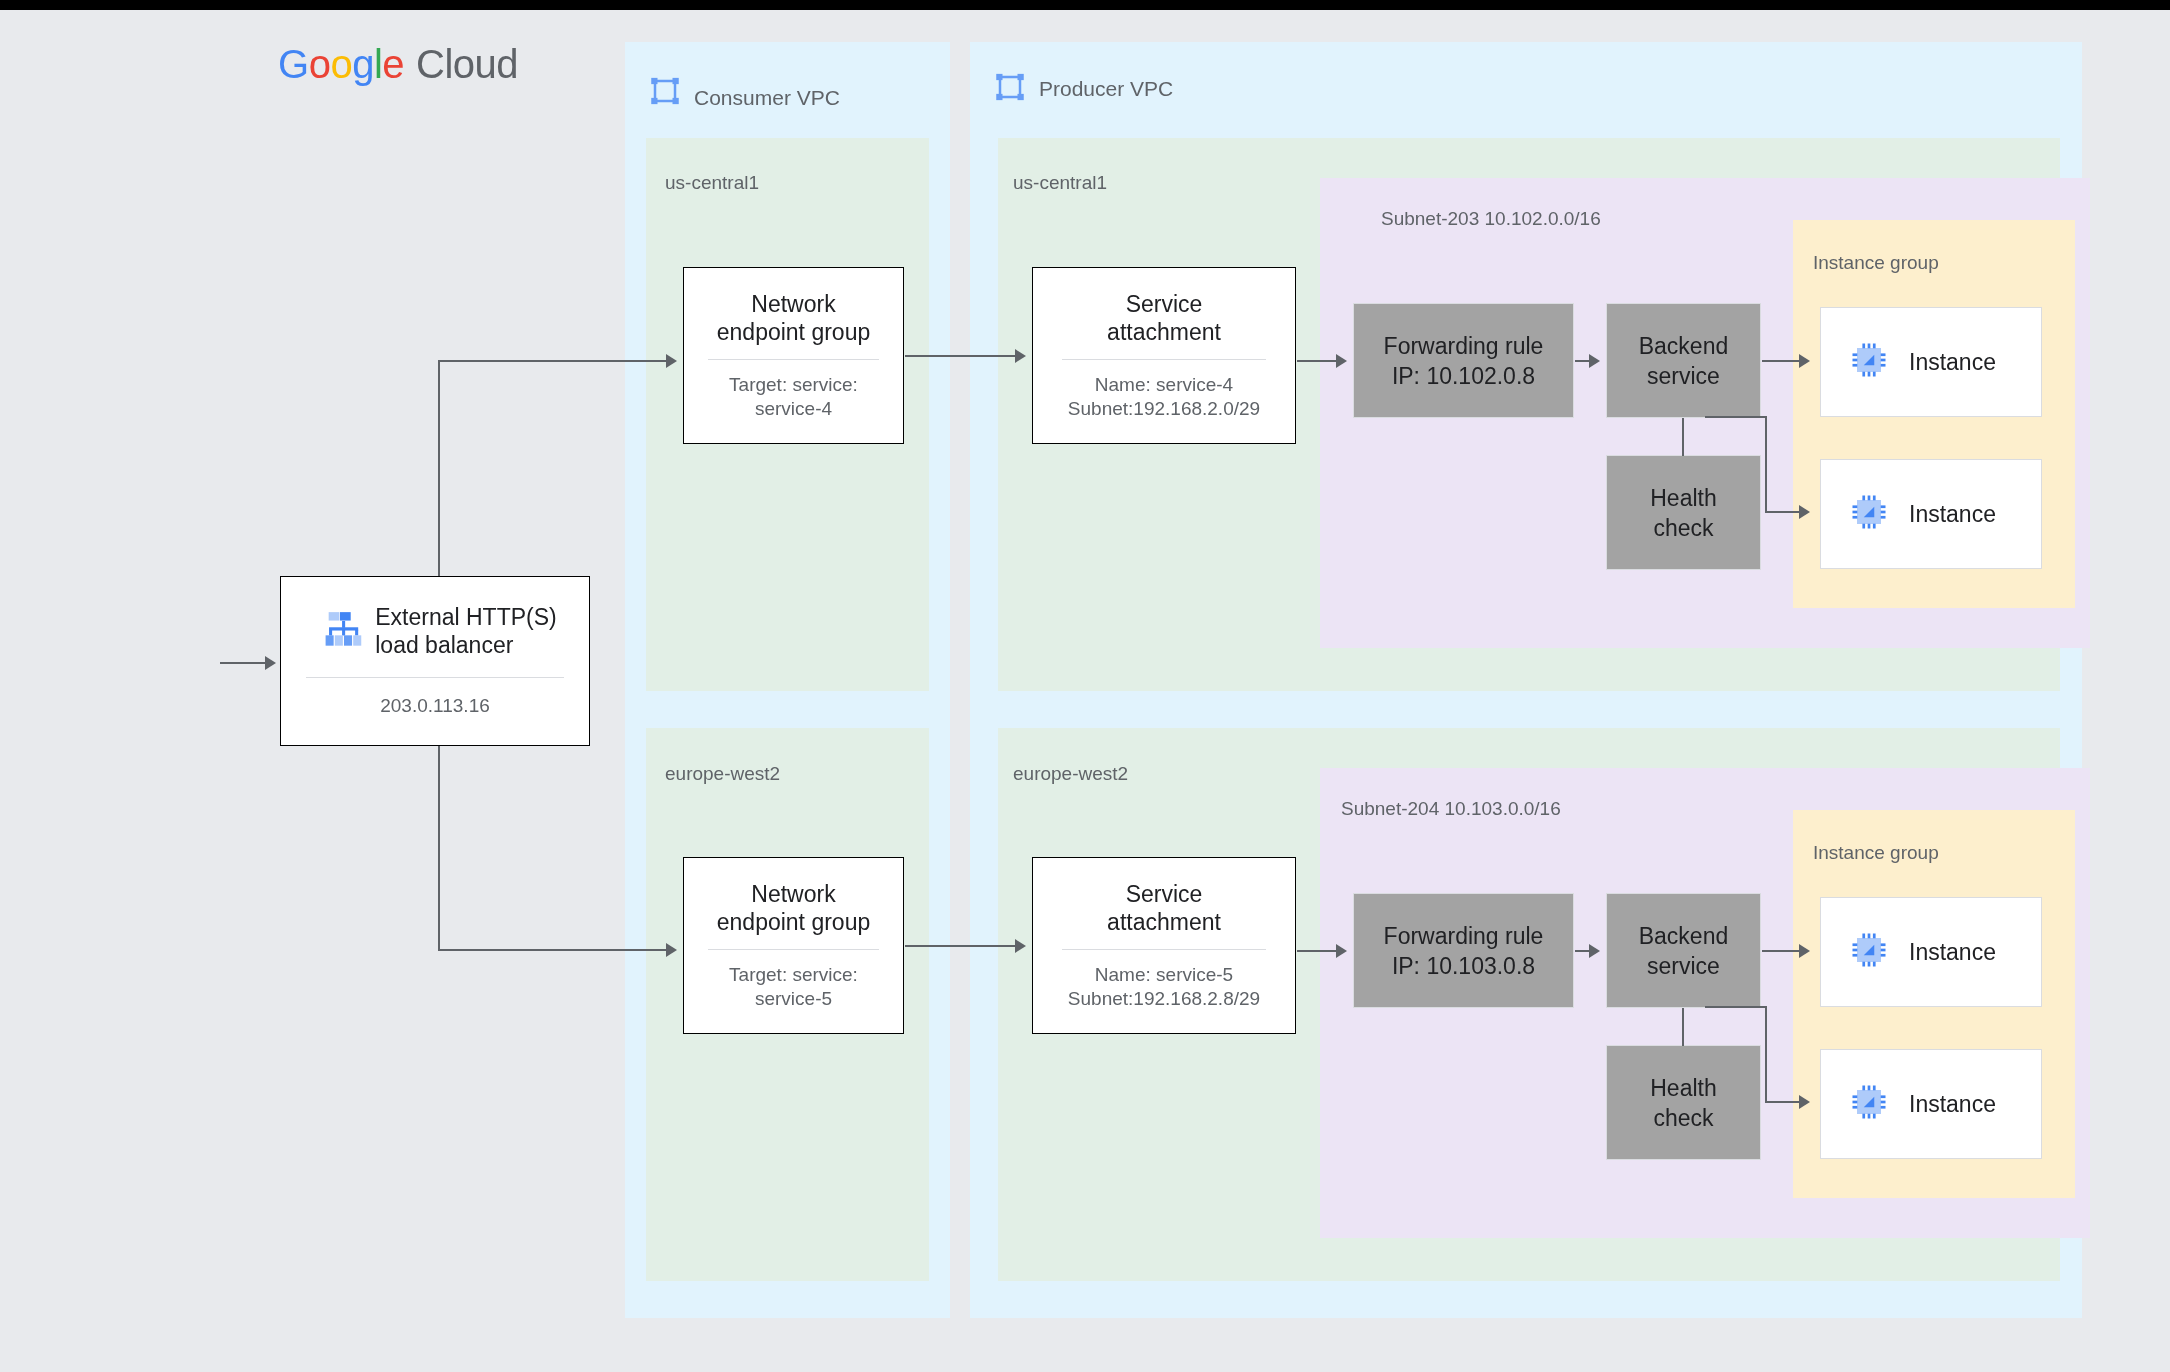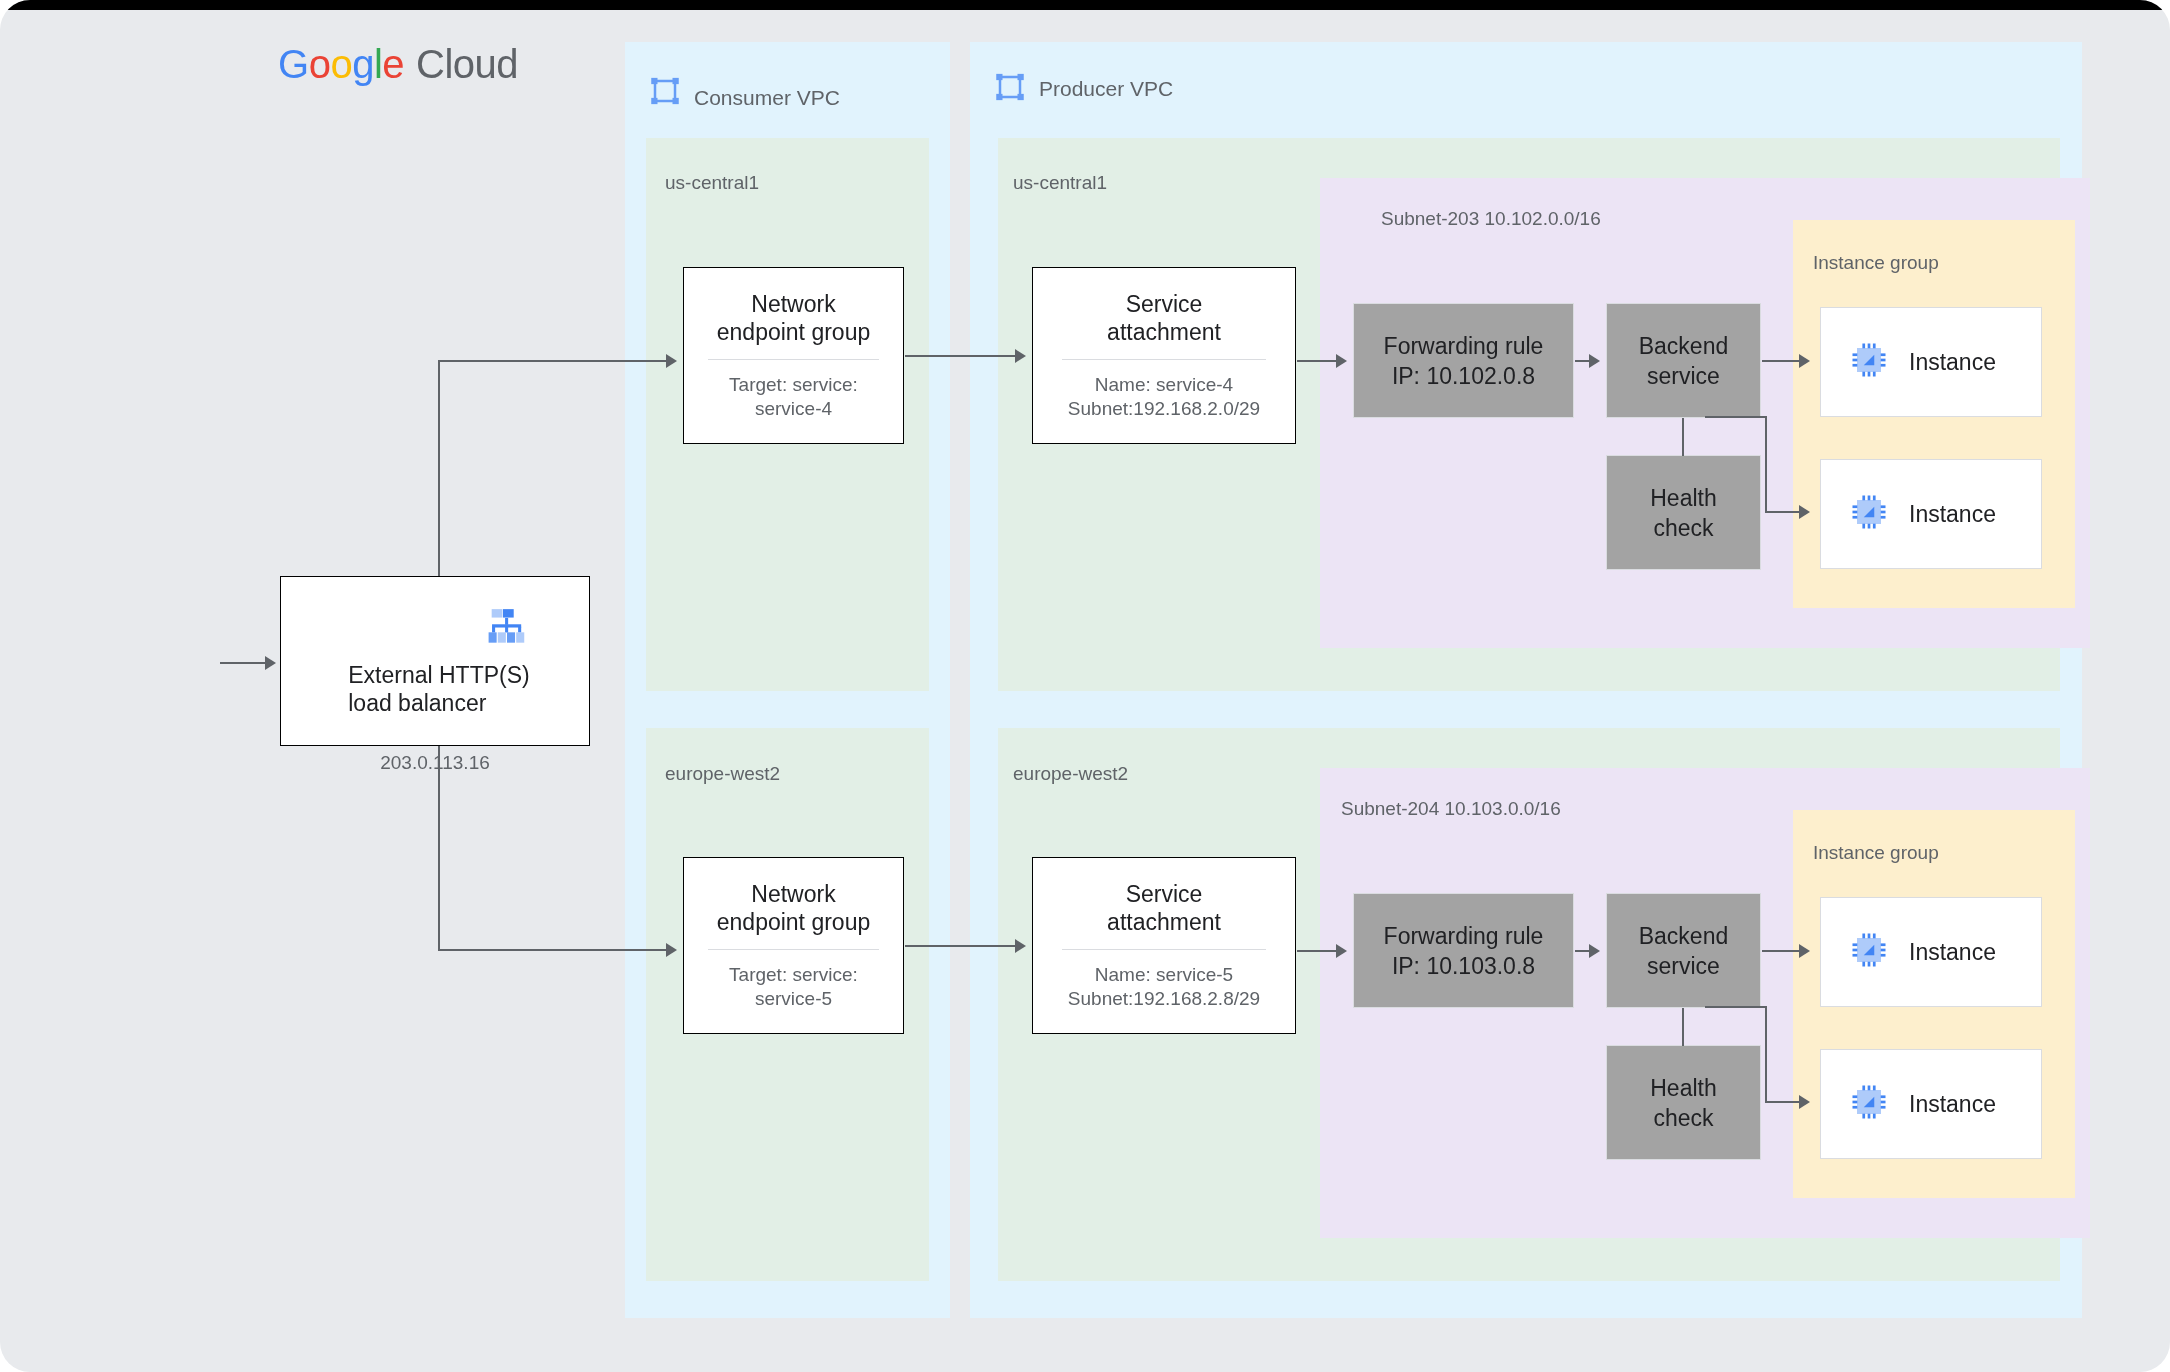--- a/index.html
+++ b/index.html
@@ -7,21 +7,20 @@
     padding: 0;
     background: #ffffff;
   }
   #canvas {
     position: relative;
     width: 2170px;
     height: 1372px;
     background: #e8eaed;
     font-family: "Liberation Sans", sans-serif;
     overflow: hidden;
-    border-radius: 30px;
   }
   #topbar {
     position: absolute;
     left: 0; top: 0;
     width: 2170px; height: 10px;
     background: #000000;
   }
   
   #gc-logo {
     position: absolute;
@@ -371,21 +370,21 @@
         <rect x="19.8" y="7.6" width="3.2" height="1.8" fill="#4285f4"></rect>
         <rect x="19.8" y="11.1" width="3.2" height="1.8" fill="#4285f4"></rect>
         <rect x="19.8" y="14.6" width="3.2" height="1.8" fill="#4285f4"></rect>
       </svg>
     </span>
     <span class="rowlabel">Instance</span>
   </div>
 
 
   <div class="card" style="left:280px; top:576px; width:310px; height:170px; justify-content:flex-start; padding-top:26px;">
-    <div style="display:flex; flex-direction:column; align-items:flex-end; gap:8px; padding-left:8px;">
+    <div style="display:flex; flex-direction:row; align-items:center; gap:8px; padding-left:8px;">
       <span>
         <svg width="46" height="46" viewBox="0 0 24 24">
           <rect x="4" y="3.2" width="5.6" height="4.4" fill="#aecbfa"></rect>
           <rect x="9.9" y="3.2" width="5.6" height="4.4" fill="#4285f4"></rect>
           <rect x="11" y="7.8" width="1.6" height="3.6" fill="#4285f4"></rect>
           <rect x="4.2" y="11.1" width="15.2" height="1.7" fill="#4285f4"></rect>
           <rect x="4.2" y="12.4" width="1.6" height="3" fill="#4285f4"></rect>
           <rect x="11" y="12.4" width="1.6" height="3" fill="#4285f4"></rect>
           <rect x="17.8" y="12.4" width="1.6" height="3" fill="#4285f4"></rect>
           <rect x="2.4" y="15.3" width="4.2" height="5.4" fill="#669df6"></rect>

